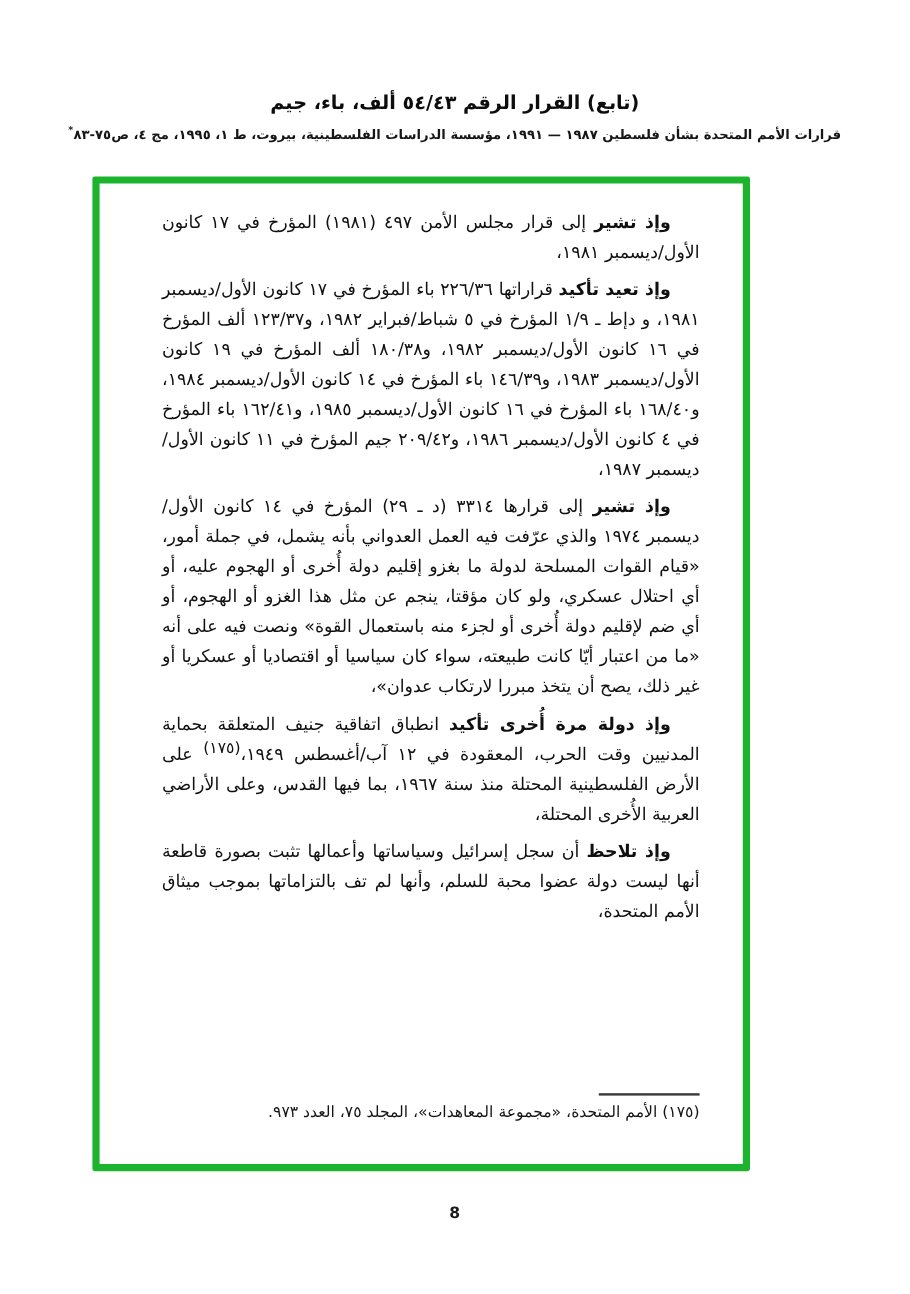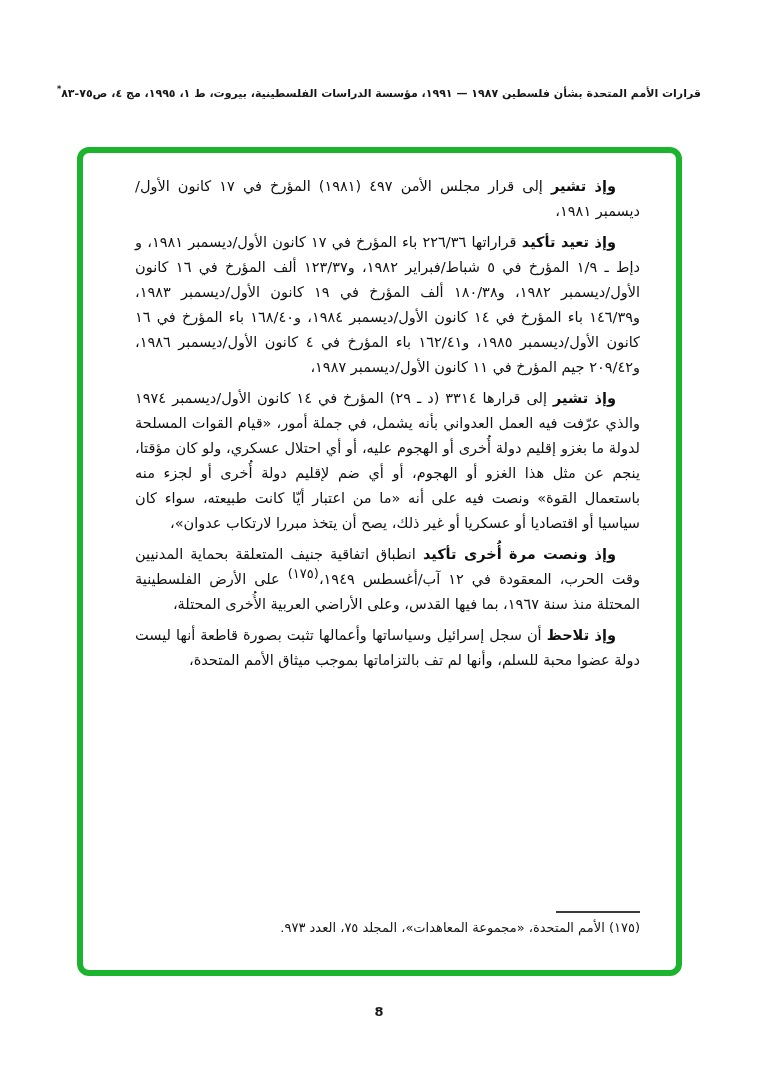--- a/index.html
+++ b/index.html
@@ -40,24 +40,24 @@
     color: #161616;
   }
   .source sup {
     font-size: 8px;
     vertical-align: super;
   }
   .frame {
     position: absolute;
     left: 77px;
     top: 147px;
-    width: 605px;
+    width: 548px;
     height: 829px;
     border: 6px solid var(--frame-green);
-    border-radius: 12px;
+    border-radius: 2px;
     background: var(--paper);
   }
   .content {
     direction: rtl;
     height: 100%;
     padding: 21px 36px 34px 52px;
     display: flex;
     flex-direction: column;
     font-size: 14.5px;
     line-height: 25px;
@@ -98,34 +98,35 @@
     direction: rtl;
     font-size: 13px;
     font-weight: 700;
     color: #1a1a1a;
   }
 </style>
 </head>
 <body>
 
 <div class="doc-header">
+  <div class="title" dir="rtl" lang="ar">(تابع) القرار الرقم ٥٤/٤٣ ألف، باء، جيم</div>
   <div class="source" dir="rtl" lang="ar"><span>قرارات الأمم المتحدة بشأن فلسطين ١٩٨٧ — ١٩٩١، مؤسسة الدراسات الفلسطينية، بيروت، ط ١، ١٩٩٥، مج ٤، ص٧٥-٨٣</span><sup>*</sup></div>
 </div>
 
 <div class="frame">
   <div class="content" dir="rtl" lang="ar">
 
     <p><strong>وإذ تشير</strong><span> إلى قرار مجلس الأمن ٤٩٧ (١٩٨١) المؤرخ في ١٧ كانون الأول/ديسمبر ١٩٨١،</span></p>
 
     <p><strong>وإذ تعيد تأكيد</strong><span> قراراتها ٢٢٦/٣٦ باء المؤرخ في ١٧ كانون الأول/ديسمبر ١٩٨١، و دإط ـ ١/٩ المؤرخ في ٥ شباط/فبراير ١٩٨٢، و١٢٣/٣٧ ألف المؤرخ في ١٦ كانون الأول/ديسمبر ١٩٨٢، و١٨٠/٣٨ ألف المؤرخ في ١٩ كانون الأول/ديسمبر ١٩٨٣، و١٤٦/٣٩ باء المؤرخ في ١٤ كانون الأول/ديسمبر ١٩٨٤، و١٦٨/٤٠ باء المؤرخ في ١٦ كانون الأول/ديسمبر ١٩٨٥، و١٦٢/٤١ باء المؤرخ في ٤ كانون الأول/ديسمبر ١٩٨٦، و٢٠٩/٤٢ جيم المؤرخ في ١١ كانون الأول/ديسمبر ١٩٨٧،</span></p>
 
     <p><strong>وإذ تشير</strong><span> إلى قرارها ٣٣١٤ (د ـ ٢٩) المؤرخ في ١٤ كانون الأول/ديسمبر ١٩٧٤ والذي عرّفت فيه العمل العدواني بأنه يشمل، في جملة أمور، «قيام القوات المسلحة لدولة ما بغزو إقليم دولة أُخرى أو الهجوم عليه، أو أي احتلال عسكري، ولو كان مؤقتا، ينجم عن مثل هذا الغزو أو الهجوم، أو أي ضم لإقليم دولة أُخرى أو لجزء منه باستعمال القوة» ونصت فيه على أنه «ما من اعتبار أيّا كانت طبيعته، سواء كان سياسيا أو اقتصاديا أو عسكريا أو غير ذلك، يصح أن يتخذ مبررا لارتكاب عدوان»،</span></p>
 
 
-    <p><strong>وإذ ونصت مرة أُخرى تأكيد</strong><span> انطباق اتفاقية جنيف المتعلقة بحماية المدنيين وقت الحرب، المعقودة في ١٢ آب/أغسطس ١٩٤٩،</span><sup class="ref">(١٧٥)</sup><span> على الأرض الفلسطينية المحتلة منذ سنة ١٩٦٧، بما فيها القدس، وعلى الأراضي العربية الأُخرى المحتلة،</span></p>
+    <p><strong>وإذ دولة مرة أُخرى تأكيد</strong><span> انطباق اتفاقية جنيف المتعلقة بحماية المدنيين وقت الحرب، المعقودة في ١٢ آب/أغسطس ١٩٤٩،</span><sup class="ref">(١٧٥)</sup><span> على الأرض الفلسطينية المحتلة منذ سنة ١٩٦٧، بما فيها القدس، وعلى الأراضي العربية الأُخرى المحتلة،</span></p>
 
     <p><strong>وإذ تلاحظ</strong><span> أن سجل إسرائيل وسياساتها وأعمالها تثبت بصورة قاطعة أنها ليست دولة عضوا محبة للسلم، وأنها لم تف بالتزاماتها بموجب ميثاق الأمم المتحدة،</span></p>
 
     <div class="footnote">
       <div class="footnote-rule"></div>
       <div class="footnote-text">(١٧٥) الأمم المتحدة، «مجموعة المعاهدات»، المجلد ٧٥، العدد ٩٧٣.</div>
     </div>
 
   </div>
 </div>

